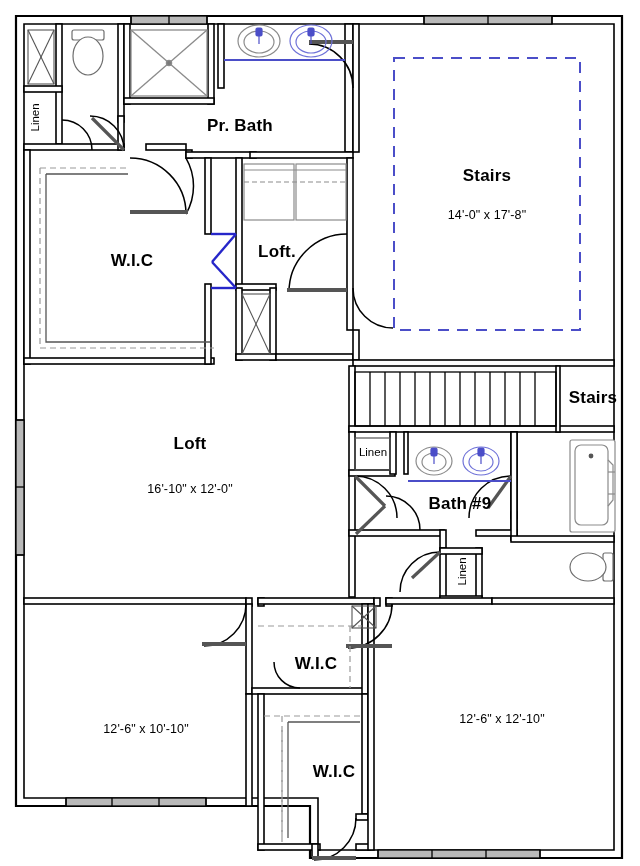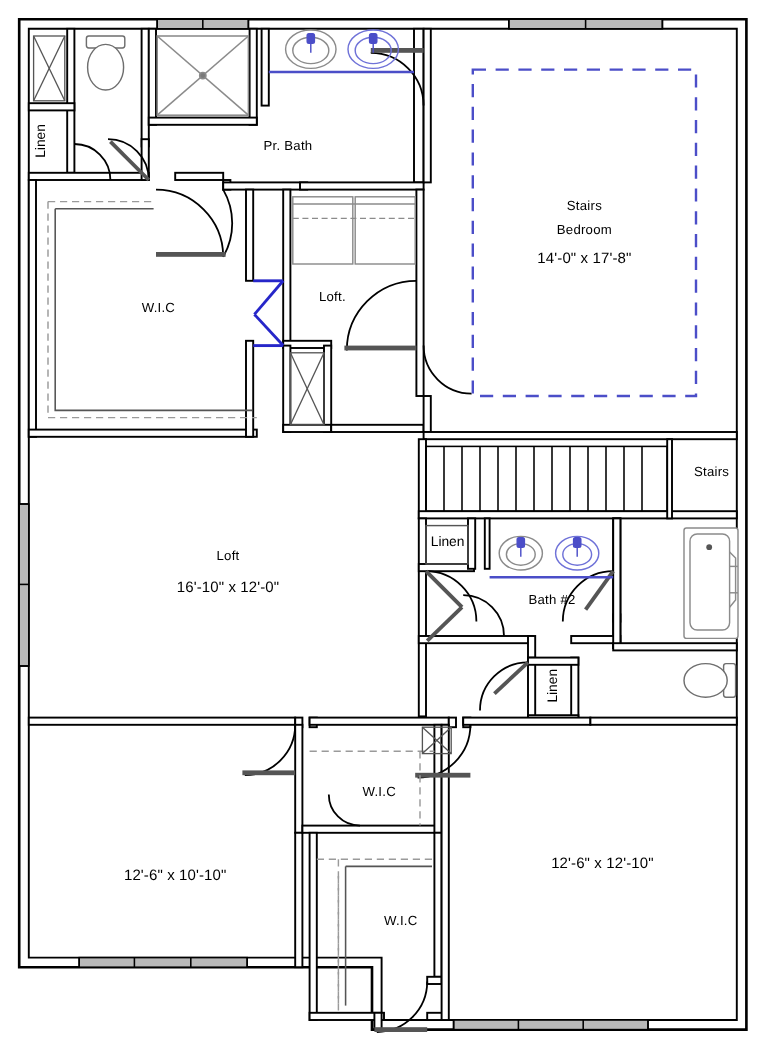--- a/index.html
+++ b/index.html
@@ -26,22 +26,23 @@
   }
   .label {
     position: absolute;
     color: #000000;
     text-align: center;
     white-space: nowrap;
     line-height: 1.12;
     -webkit-font-smoothing: antialiased;
   }
   .room-name {
-    font-size: 11px;
+    font-size: 17px;
     letter-spacing: 0.2px;
+    font-weight: bold;
   }
   .room-dims {
     font-size: 12.5px;
     letter-spacing: 0.1px;
   }
   .small-label {
     font-size: 11.5px;
   }
   .vert-label {
     transform: rotate(-90deg);
@@ -358,35 +359,34 @@
 
     <g>
       <rect x="394" y="58" width="186" height="272" fill="none" stroke="#4b4ec8" stroke-width="2" stroke-dasharray="11 8"></rect>
     </g>
 
   </svg>
 
   <div class="label room-name" style="left:192px; top:116px; width:96px;">Pr. Bath</div>
 
   <div class="label room-name" style="left:423px; top:166px; width:128px;">Stairs</div>
-  <div class="label room-name" style="left:423px; top:186px; width:128px;">Bedroom</div>
   <div class="label room-dims" style="left:423px; top:208px; width:128px;">14'-0" x 17'-8"</div>
 
   <div class="label room-name" style="left:82px; top:251px; width:100px;">W.I.C</div>
 
   <div class="label room-name" style="left:240px; top:242px; width:74px;">Loft.</div>
 
   <div class="label small-label vert-label" style="left:5px; top:111px; width:60px;">Linen</div>
 
-  <div class="label room-name" style="left:140px; top:458px; width:100px;">Loft</div>
+  <div class="label room-name" style="left:140px; top:434px; width:100px;">Loft</div>
   <div class="label room-dims" style="left:128px; top:482px; width:124px;">16'-10" x 12'-0"</div>
 
   <div class="label room-name" style="left:563px; top:388px; width:60px;">Stairs</div>
 
-  <div class="label room-name" style="left:412px; top:494px; width:96px;">Bath #2</div>
+  <div class="label room-name" style="left:412px; top:494px; width:96px;">Bath #9</div>
 
   <div class="label small-label" style="left:355px; top:446px; width:36px;">Linen</div>
 
   <div class="label small-label vert-label" style="left:432px; top:565px; width:60px;">Linen</div>
 
   <div class="label room-dims" style="left:78px; top:722px; width:136px;">12'-6" x 10'-10"</div>
 
   <div class="label room-dims" style="left:434px; top:712px; width:136px;">12'-6" x 12'-10"</div>
 
   <div class="label room-name" style="left:276px; top:654px; width:80px;">W.I.C</div>

